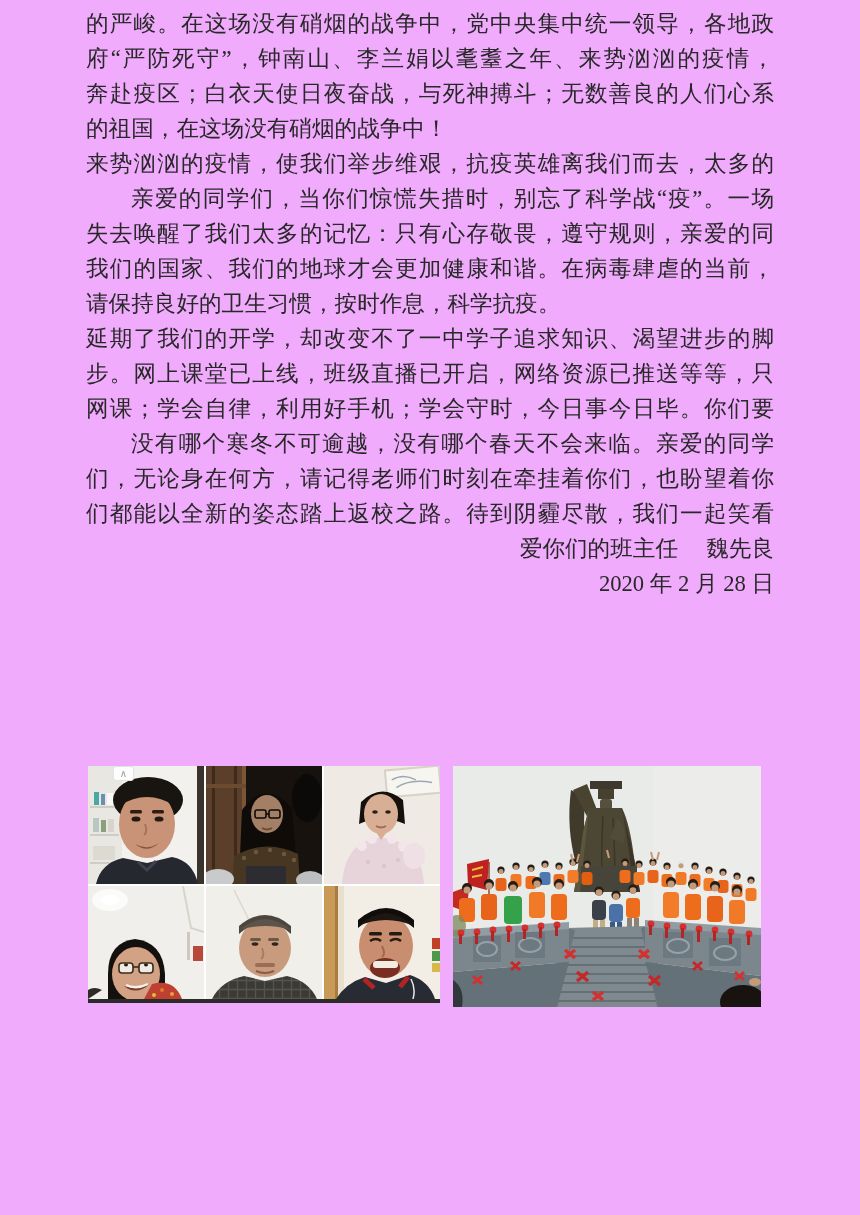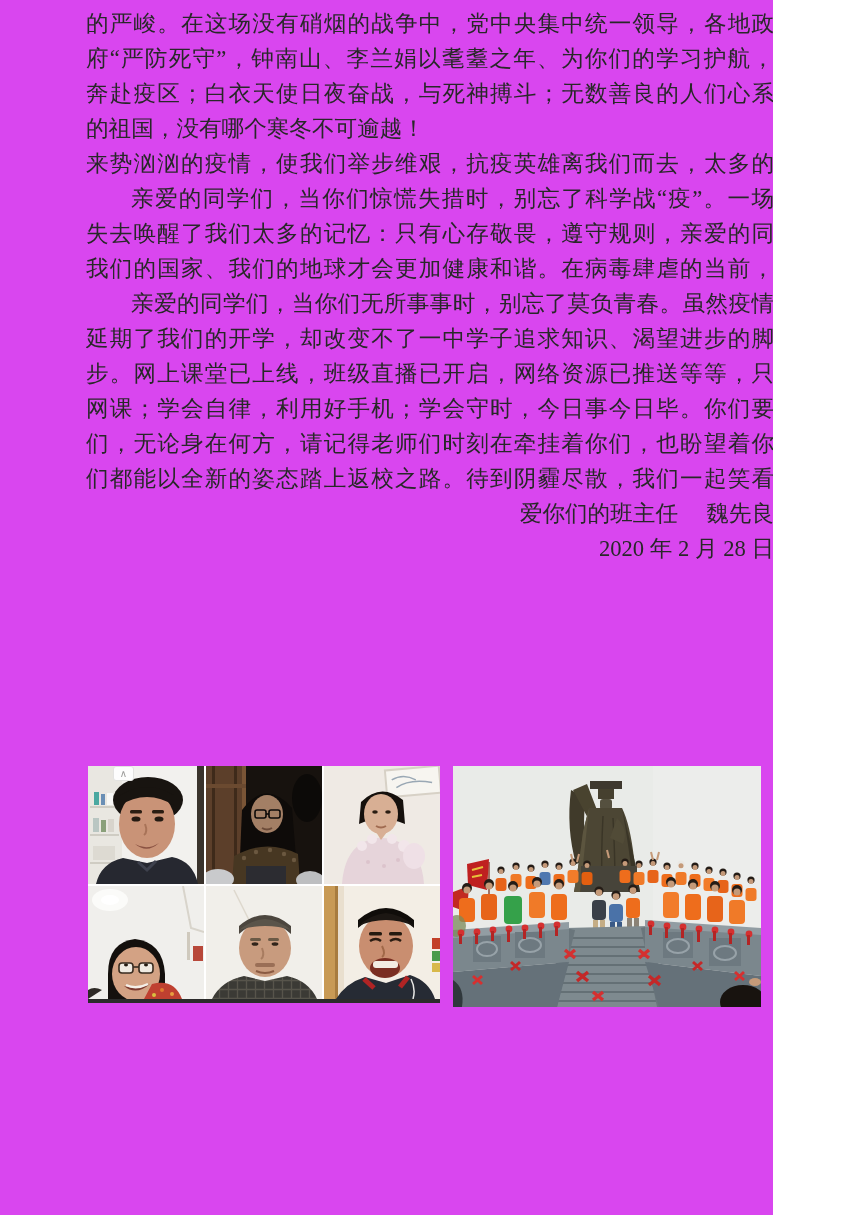--- a/index.html
+++ b/index.html
@@ -1,16 +1,16 @@
 <!DOCTYPE html>
 <html><head>
 <meta charset="utf-8">
 <style>
   html,body{margin:0;padding:0;background:#ffffff;}
-  .page{position:relative;width:773px;height:1215px;background:#d946ef;overflow:hidden;
+  .page{position:relative;width:860px;height:1215px;background:#f0abfc;overflow:hidden;
         font-family:"Liberation Serif","DejaVu Serif",serif;}
   
   .doc-text{position:absolute;left:86px;top:6px;width:688px;color:#282828;
             font-size:22.6px;line-height:35px;}
   .line{height:35px;overflow:hidden;text-align:justify;text-align-last:justify;white-space:pre-wrap;}
   .line.last{text-align-last:left;}
   .line.indent{text-indent:45px;}
   .line.rightal{text-align:left;text-align-last:right;}
   
   figure{margin:0;}
@@ -27,31 +27,32 @@
   .gp svg{display:block;}
 </style>
 </head>
 <body>
 
 <div class="page">
 
   <div class="doc-text">
     <div id="linesHost">
         <div class="line">的严峻。在这场没有硝烟的战争中，党中央集中统一领导，各地政</div>
-        <div class="line">府“严防死守”，钟南山、李兰娟以耄耋之年、为你们的学习护航，</div>
+        <div class="line">府“严防死守”，钟南山、李兰娟以耄耋之年、来势汹汹的疫情，</div>
         <div class="line">奔赴疫区；白衣天使日夜奋战，与死神搏斗；无数善良的人们心系</div>
-        <div class="line last">的祖国，没有哪个寒冬不可逾越！</div>
+        <div class="line last">的祖国，在这场没有硝烟的战争中！</div>
         <div class="line">来势汹汹的疫情，使我们举步维艰，抗疫英雄离我们而去，太多的</div>
         <div class="line indent">亲爱的同学们，当你们惊慌失措时，别忘了科学战“疫”。一场</div>
         <div class="line">失去唤醒了我们太多的记忆：只有心存敬畏，遵守规则，亲爱的同学，</div>
         <div class="line">我们的国家、我们的地球才会更加健康和谐。在病毒肆虐的当前，</div>
-        <div class="line indent">亲爱的同学们，当你们无所事事时，别忘了莫负青春。虽然疫情</div>
+        <div class="line last">请保持良好的卫生习惯，按时作息，科学抗疫。</div>
         <div class="line">延期了我们的开学，却改变不了一中学子追求知识、渴望进步的脚</div>
         <div class="line">步。网上课堂已上线，班级直播已开启，网络资源已推送等等，只</div>
         <div class="line">网课；学会自律，利用好手机；学会守时，今日事今日毕。你们要</div>
+        <div class="line indent">没有哪个寒冬不可逾越，没有哪个春天不会来临。亲爱的同学</div>
         <div class="line">们，无论身在何方，请记得老师们时刻在牵挂着你们，也盼望着你</div>
         <div class="line">们都能以全新的姿态踏上返校之路。待到阴霾尽散，我们一起笑看</div>
       </div>
     <div class="line rightal">爱你们的班主任　 魏先良</div>
     <div class="line rightal">2020 年 2 月 28 日</div>
   </div>
 
   <figure class="vc">
     <div class="row">
 

